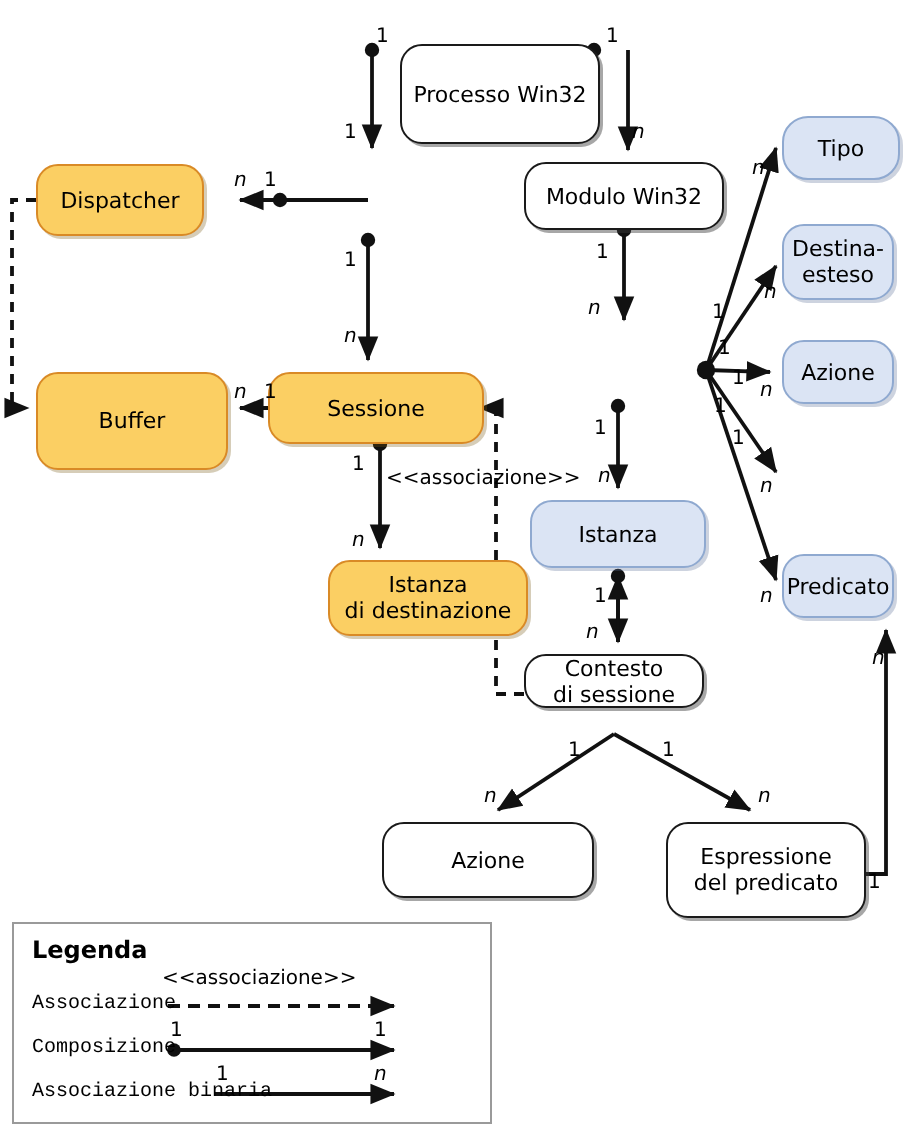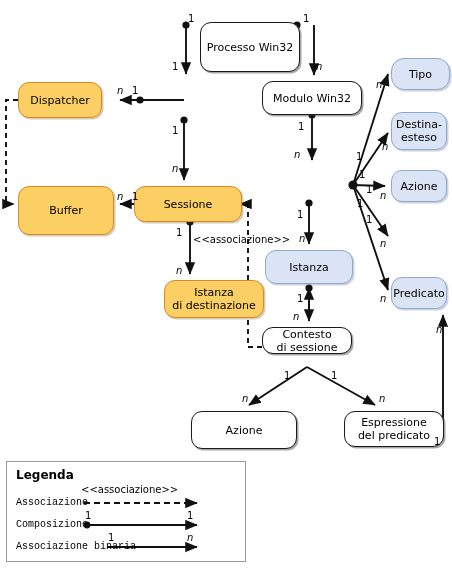--- a/index.html
+++ b/index.html
@@ -199,21 +199,21 @@
 di destinazione</div>
   <div class="node blue" style="left:265px;top:250px;width:88px;height:34px;">Istanza</div>
   <div class="node white" style="left:262px;top:327px;width:90px;height:27px;">Contesto
 di sessione</div>
   <div class="node blue" style="left:391px;top:58px;width:59px;height:32px;border-radius:13px;">Tipo</div>
   <div class="node blue" style="left:391px;top:112px;width:56px;height:38px;">Destina-
 esteso</div>
   <div class="node blue" style="left:391px;top:170px;width:56px;height:32px;">Azione</div>
   <div class="node blue" style="left:391px;top:277px;width:56px;height:32px;">Predicato</div>
   <div class="node white" style="left:191px;top:411px;width:106px;height:38px;">Azione</div>
-  <div class="node white" style="left:344px;top:411px;width:100px;height:36px;">Espressione
+  <div class="node white" style="left:333px;top:411px;width:100px;height:48px;">Espressione
 del predicato</div>
 
   <span class="elabel" style="left:188px;top:14px;">1</span>
   <span class="elabel" style="left:303px;top:14px;">1</span>
   <span class="elabel" style="left:172px;top:62px;">1</span>
   <span class="elabel it" style="left:316px;top:62px;">n</span>
   <span class="elabel it" style="left:117px;top:86px;">n</span>
   <span class="elabel" style="left:132px;top:86px;">1</span>
   <span class="elabel" style="left:172px;top:126px;">1</span>
   <span class="elabel it" style="left:172px;top:164px;">n</span>

